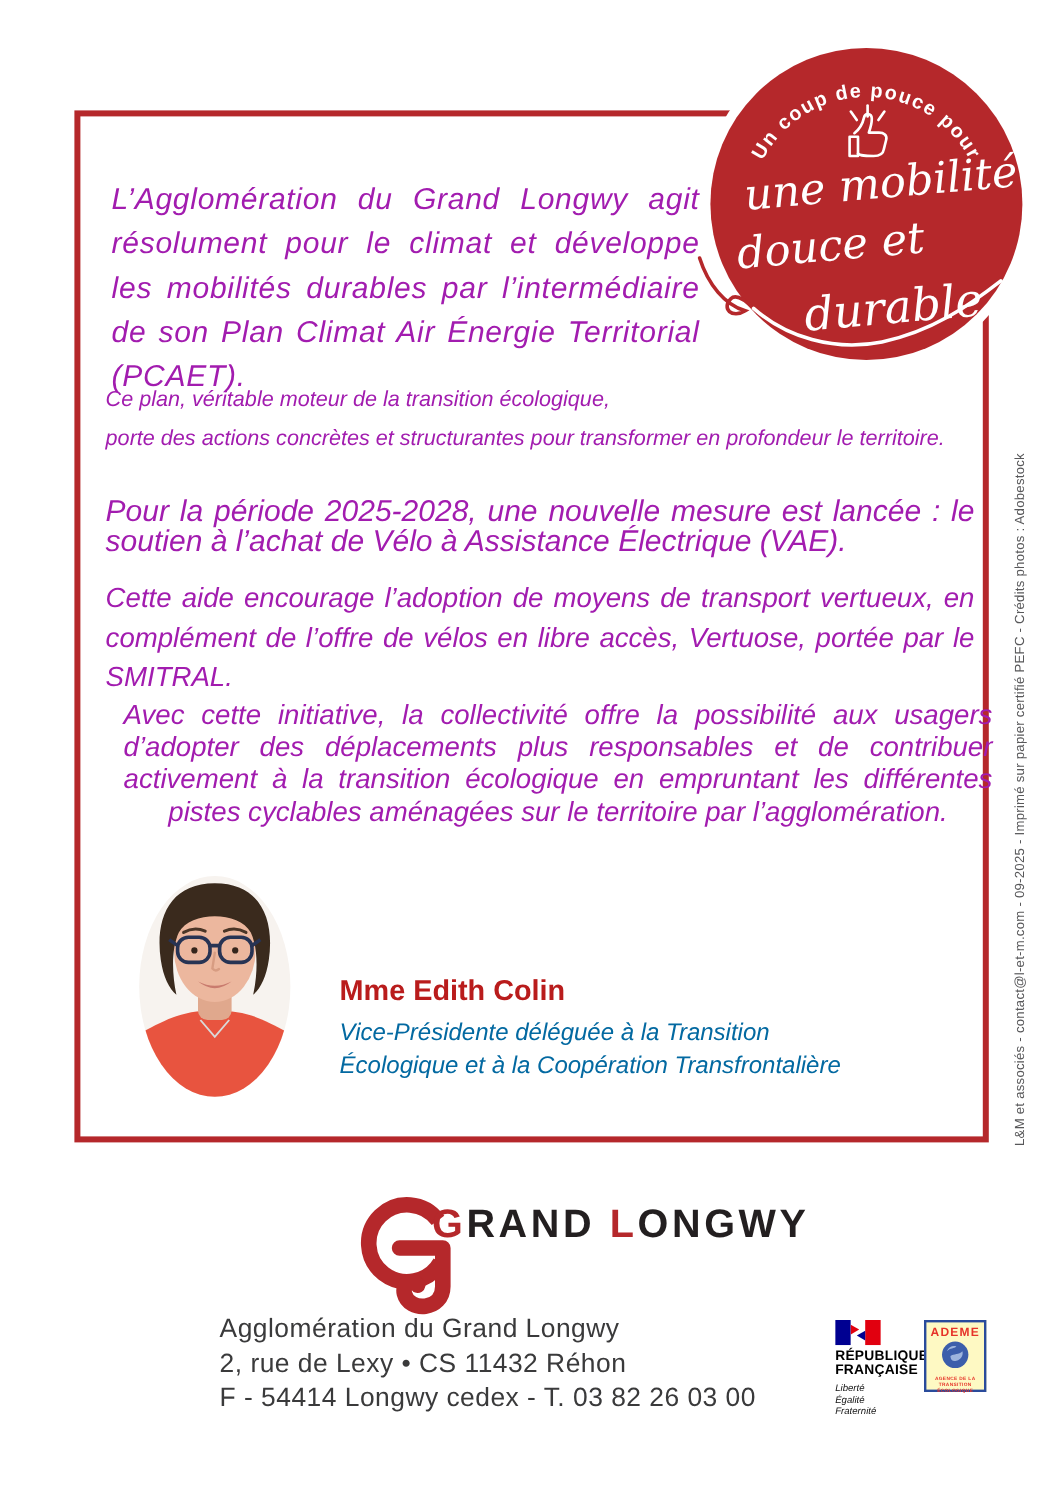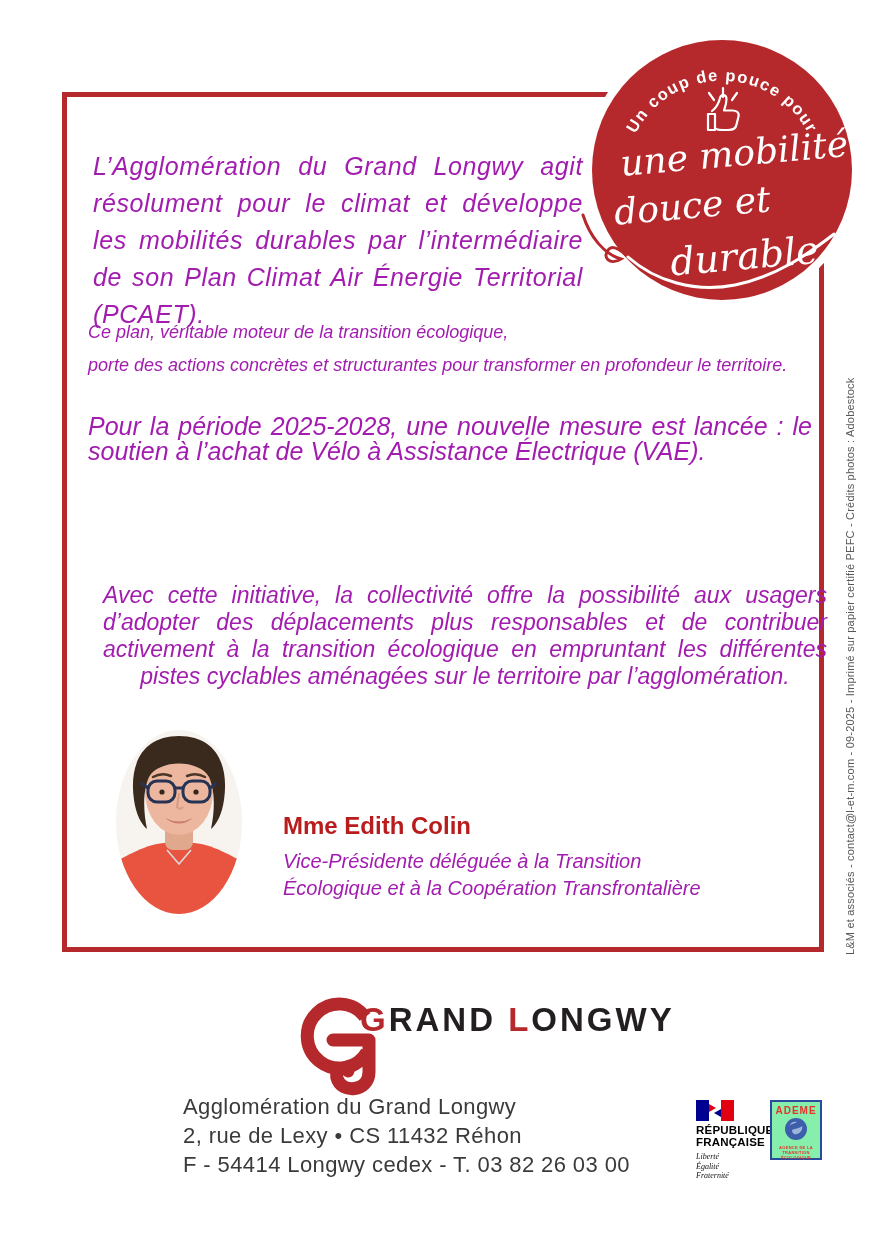--- a/index.html
+++ b/index.html
@@ -34,39 +34,39 @@
   }
   #p1{left:93px;top:148px;width:490px;font-size:25px;line-height:37px;letter-spacing:.6px;}
   #p2{left:88px;top:316px;width:724px;font-size:18px;line-height:33px;}
   #p3{left:88px;top:414px;width:724px;font-size:25px;line-height:25px;}
   #p4{left:88px;top:482px;width:724px;font-size:23px;line-height:33px;}
   #p5{left:88px;top:582px;width:724px;font-size:23px;line-height:27px;text-align-last:center;margin-left:15px;}
   
   #portrait{position:absolute;left:115px;top:730px;z-index:2;}
   #person{position:absolute;left:283px;top:812px;z-index:2;}
   #person-name{color:#b91c1c;font-weight:bold;font-size:24px;margin-bottom:8px;}
-  .person-title{font-style:italic;font-size:20px;line-height:27px;color:#a21caf;}
+  .person-title{font-style:italic;font-size:20px;line-height:27px;color:#0369a1;}
   
   #gl-logo{position:absolute;left:281px;top:996px;z-index:2;}
   #wordmark{
     position:absolute;left:360px;top:1001px;font-size:33px;font-weight:bold;
     letter-spacing:3px;z-index:2;color:#231f20;white-space:nowrap;
   }
   .red-letter{color:#b5282b;}
   #address{position:absolute;left:183px;top:1092px;width:520px;text-align:left;
     font-size:22px;line-height:29px;letter-spacing:.4px;color:#3a3a3b;z-index:2;}
   
   #rf{position:absolute;left:696px;top:1100px;width:64px;z-index:2;}
   #rf-flag{display:block;margin-bottom:3px;}
   .rf-name{font-size:11.5px;font-weight:bold;color:#000;line-height:12px;letter-spacing:.2px;}
-  .rf-motto{font-family:Liberation Serif, serif;font-style:italic;font-size:8px;line-height:9.5px;color:#111;margin-top:4px;}
+  .rf-motto{font-family:Liberation Sans, sans-serif;font-style:italic;font-size:8px;line-height:9.5px;color:#111;margin-top:4px;}
   
   #ademe{
     position:absolute;left:770px;top:1100px;width:52px;height:60px;z-index:2;
-    border:2px solid #2a4b9b;background:#86efac;text-align:center;box-sizing:border-box;
+    border:2px solid #2a4b9b;background:#fef9c3;text-align:center;box-sizing:border-box;
   }
   #ademe-name{color:#e63329;font-weight:bold;font-size:10px;letter-spacing:1px;margin-top:3px;}
   #ademe-globe{margin-top:1px;}
   #ademe-sub{color:#e63329;font-weight:bold;font-size:4px;line-height:5px;letter-spacing:.3px;}
   
   #credits{
     position:absolute;left:844px;top:380px;height:575px;width:16px;z-index:2;
     writing-mode:vertical-rl;transform:rotate(180deg);
     font-size:11px;color:#58585a;white-space:nowrap;letter-spacing:.2px;
   }
@@ -105,20 +105,21 @@
     <g fill="none" stroke-width="3" stroke-linecap="round">
       <path stroke="#b5282b" d="M28 10 C35 32 49 49 66 54 C55 61 46 52 54 44 C58 40 65 44 73 52"></path>
       <path stroke="#ffffff" d="M73 52 C100 76 140 88 180 80 C222 71 252 50 279 29"></path>
     </g>
   </svg>
 
   <p id="p1" class="para">L’Agglomération du Grand Longwy agit résolument pour le climat et développe les mobilités durables par l’intermédiaire de son Plan Climat Air Énergie Territorial (PCAET).</p>
   <p id="p2" class="para">Ce plan, véritable moteur de la transition écologique,
 porte des actions concrètes et structurantes pour transformer en profondeur le territoire.</p>
   <p id="p3" class="para">Pour la période 2025-2028, une nouvelle mesure est lancée : le soutien à l’achat de Vélo à Assistance Électrique (VAE).</p>
+  <p id="p4" class="para">Cette aide encourage l’adoption de moyens de transport vertueux, en complément de l’offre de vélos en libre accès, Vertuose, portée par le SMITRAL.</p>
   <p id="p5" class="para">Avec cette initiative, la collectivité offre la possibilité aux usagers d’adopter des déplacements plus responsables et de contribuer activement à la transition écologique en empruntant les différentes pistes cyclables aménagées sur le territoire par l’agglomération.</p>
 
   <svg id="portrait" width="128" height="185" viewBox="0 0 128 185">
     <defs>
       <clipPath id="photoClip">
           <ellipse cx="64" cy="92" rx="63" ry="92"></ellipse>
         </clipPath>
     </defs>
     <g clip-path="url(#photoClip)">
       <rect x="0" y="0" width="128" height="185" fill="#f7f3ef"></rect>

